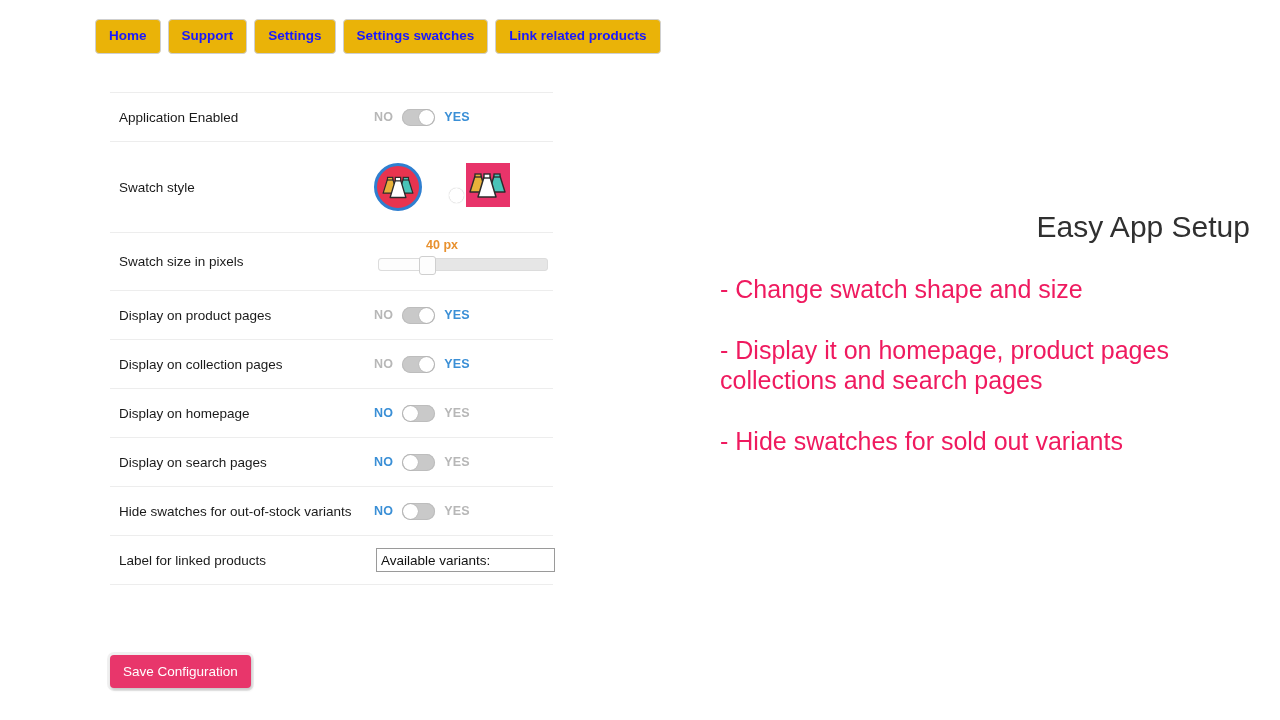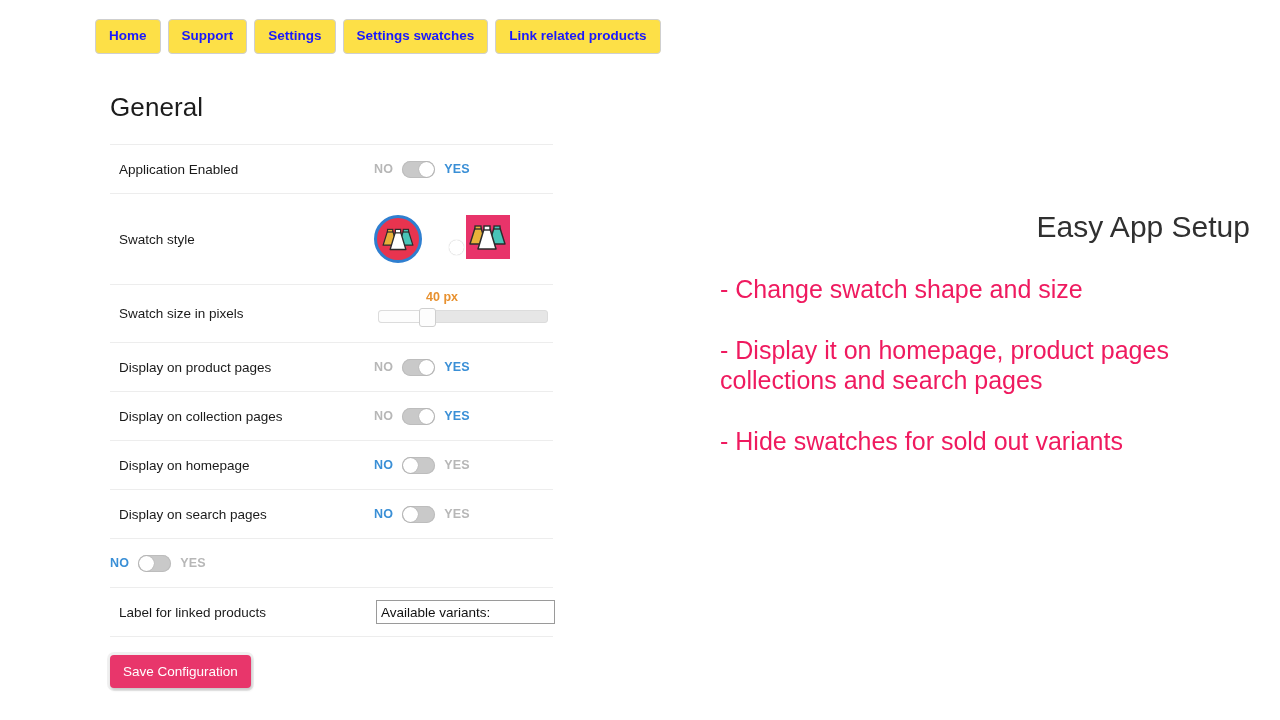--- a/index.html
+++ b/index.html
@@ -19,21 +19,21 @@
   
   .nav {
     position: absolute;
     left: 95px;
     top: 19px;
     display: flex;
     gap: 7px;
     align-items: flex-start;
   }
   .nav-btn {
-    background: #fde047;
+    background: #eab308;
     border: 1px solid #cfcfcf;
     border-radius: 4px;
     color: #1818ff;
     font-weight: bold;
     font-size: 13.5px;
     line-height: 1;
     padding: 9px 13px 10px 13px;
     cursor: pointer;
     white-space: nowrap;
     font-family: "Liberation Sans", sans-serif;
@@ -250,21 +250,20 @@
 
 <div class="nav">
   <button class="nav-btn">Home</button>
   <button class="nav-btn">Support</button>
   <button class="nav-btn">Settings</button>
   <button class="nav-btn">Settings swatches</button>
   <button class="nav-btn">Link related products</button>
 </div>
 
 <div class="panel">
-  <h1 class="panel-title">General</h1>
 
   <div class="row">
     <div class="row-label">Application Enabled</div>
     <div class="row-control">
       <div class="toggle-group">
         <span class="tg-text">NO</span>
         <span class="switch on">
             <span class="knob"></span>
           </span>
         <span class="tg-text active">YES</span>
@@ -372,20 +371,21 @@
         <span class="tg-text active">NO</span>
         <span class="switch off">
             <span class="knob"></span>
           </span>
         <span class="tg-text">YES</span>
       </div>
     </div>
   </div>
 
   <div class="row">
+    <div class="row-label">Hide swatches for out-of-stock variants</div>
     <div class="row-control">
       <div class="toggle-group">
         <span class="tg-text active">NO</span>
         <span class="switch off">
             <span class="knob"></span>
           </span>
         <span class="tg-text">YES</span>
       </div>
     </div>
   </div>

